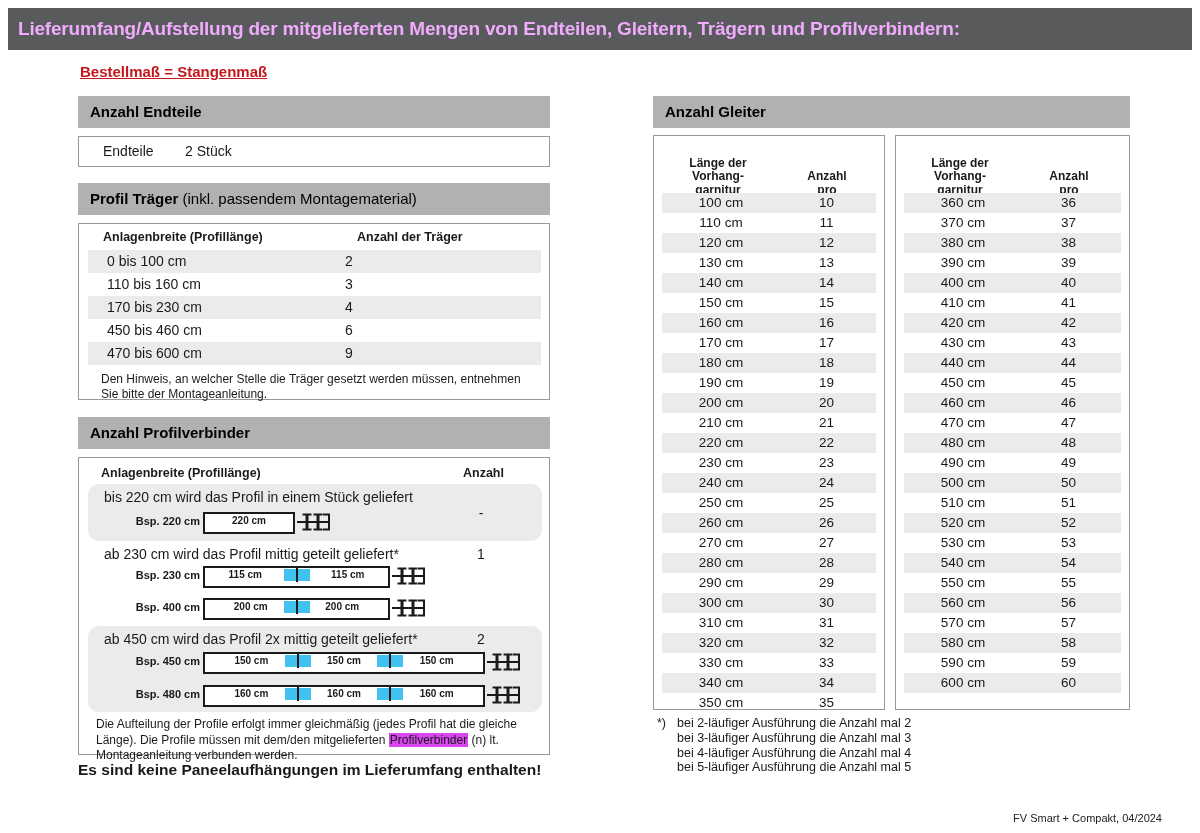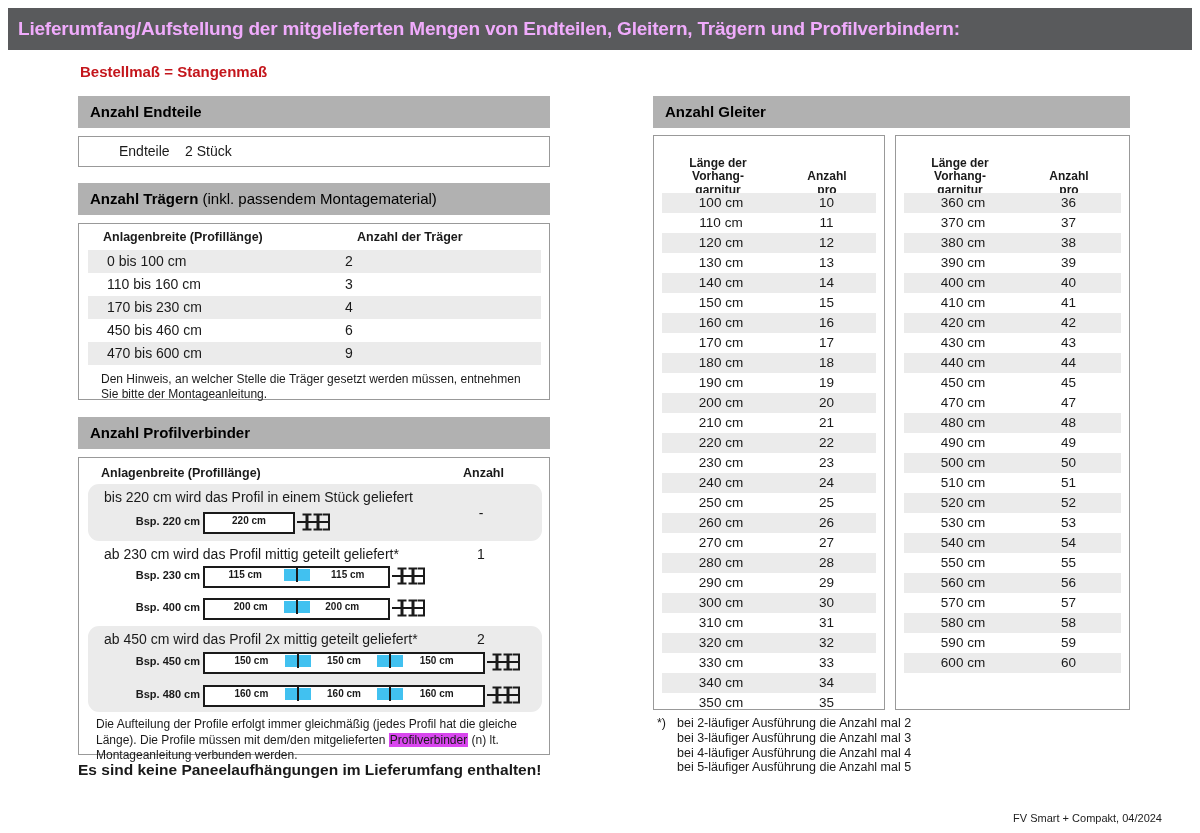--- a/index.html
+++ b/index.html
@@ -16,21 +16,21 @@
   
   .sec-head{position:absolute;height:32px;background:#b1b1b1;font-size:15px;line-height:32px;
             padding-left:12px;box-sizing:border-box;color:#000000;}
   .sec-head b{font-weight:bold;}
   .sec-head .rest{font-weight:normal;}
 
   .box{position:absolute;background:#fff;border:1px solid #999;box-sizing:border-box;}
 
   
   .end-row{position:relative;height:29px;line-height:29px;font-size:14px;}
-  .end-row .lbl{position:absolute;left:40px;}
+  .end-row .lbl{position:absolute;left:24px;}
   .end-row .val{position:absolute;left:106px;}
 
   
   .t-cols{position:relative;height:26px;font-size:12.5px;font-weight:bold;line-height:26px;}
   .t-cols .c1{position:absolute;left:24px;}
   .t-cols .c2{position:absolute;left:278px;}
   .t-row{position:relative;height:23px;line-height:23px;font-size:14px;margin:0 8px 0 9px;}
   .t-row.stripe{background:#ebebeb;}
   .t-row .c1{position:absolute;left:19px;}
   .t-row .c2{position:absolute;left:257px;}
@@ -73,33 +73,33 @@
 
   .doc-footer{position:absolute;left:950px;top:812px;width:212px;text-align:right;font-size:11px;color:#222;}
 </style>
 </head>
 <body>
 
 <div id="page">
 
   <div class="title-bar" style="background: rgb(89, 90, 92);">Lieferumfang/Aufstellung der mitgelieferten Mengen von Endteilen, Gleitern, Trägern und Profilverbindern:</div>
 
-  <div class="subtitle" style="color: rgb(196, 22, 28);">Bestellmaß = Stangenmaß</div>
+  <div class="subtitle" style="color: rgb(196, 22, 28); text-decoration: underline;">Bestellmaß = Stangenmaß</div>
 
   <div class="sec-head" style="left: 78px; top: 96px; width: 472px; font-weight: bold; background: rgb(177, 177, 177);">Anzahl Endteile</div>
 
   <div class="box" style="left:78px;top:136px;width:472px;height:31px;">
     <div class="end-row">
       <span class="lbl">Endteile</span>
       <span class="val">2 Stück</span>
     </div>
   </div>
 
   <div class="sec-head" style="left: 78px; top: 183px; width: 472px; background: rgb(177, 177, 177);">
-    <b>Anzahl Trägern</b><span class="rest"> (inkl. passendem Montagematerial)</span>
+    <b>Profil Träger</b><span class="rest"> (inkl. passendem Montagematerial)</span>
   </div>
 
   <div class="box" style="left:78px;top:223px;width:472px;height:177px;">
     <div class="t-cols">
       <span class="c1">Anlagenbreite (Profillänge)</span>
       <span class="c2">Anzahl der Träger</span>
     </div>
     <div id="traeger-rows">
         <div class="t-row stripe">
           <span class="c1">0 bis 100 cm</span>
@@ -413,20 +413,24 @@
           <span class="n">43</span>
         </div>
         <div class="g-row stripe">
           <span class="len">440 cm</span>
           <span class="n">44</span>
         </div>
         <div class="g-row">
           <span class="len">450 cm</span>
           <span class="n">45</span>
         </div>
+        <div class="g-row stripe">
+          <span class="len">460 cm</span>
+          <span class="n">46</span>
+        </div>
         <div class="g-row">
           <span class="len">470 cm</span>
           <span class="n">47</span>
         </div>
         <div class="g-row stripe">
           <span class="len">480 cm</span>
           <span class="n">48</span>
         </div>
         <div class="g-row">
           <span class="len">490 cm</span>

